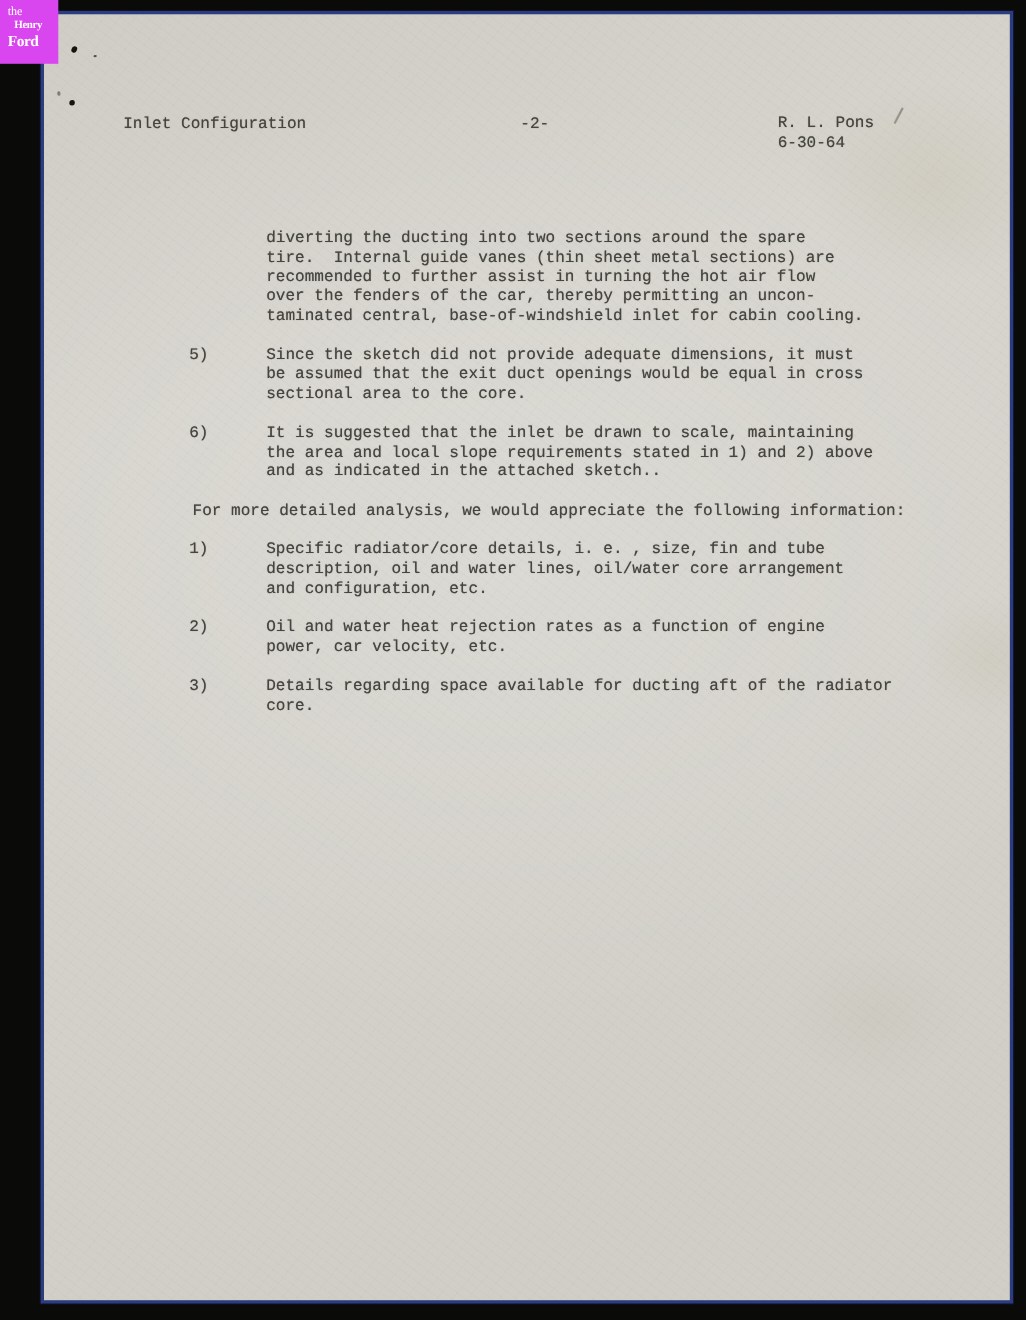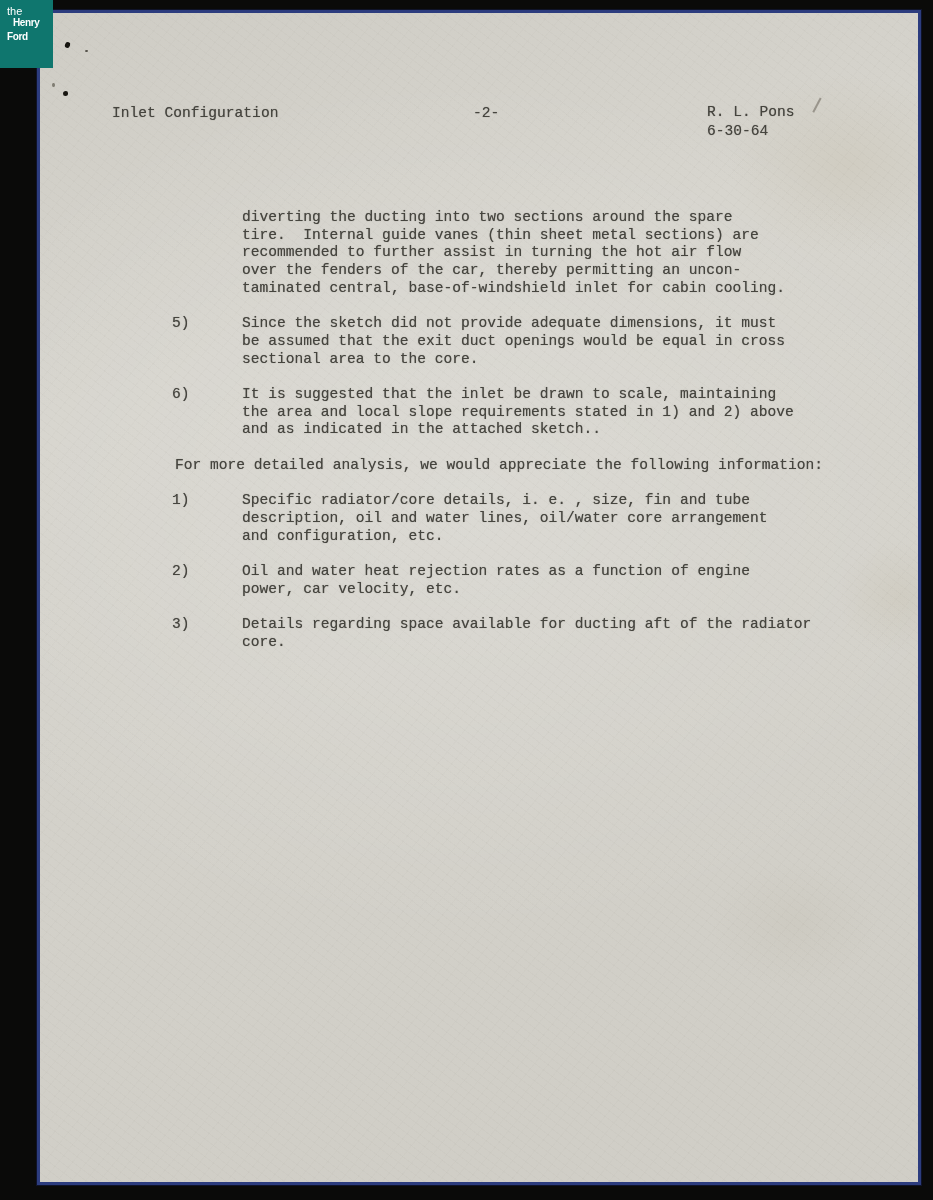--- a/index.html
+++ b/index.html
@@ -71,29 +71,29 @@
     margin-bottom: 17.7px;
   }
   .num-item .num { flex: none; width: 70px; }
   .num-item .txt { white-space: pre-wrap; }
   
   .logo {
     position: absolute;
     left: 0;
     top: 0;
     width: 53px;
-    height: 68px;
-    background: #0f766e;
+    height: 58px;
+    background: #d946ef;
     z-index: 6;
     color: #ffffff;
-    font-family: Liberation Sans, sans-serif;
+    font-family: Liberation Serif, serif;
   }
   .logo .the   { position: absolute; left: 7px;  top: 5px;  font-size: 11px; font-weight: 400; letter-spacing: 0; }
   .logo .henry { position: absolute; left: 13px; top: 17px; font-size: 10px; font-weight: 700; letter-spacing: -0.4px; }
-  .logo .ford  { position: absolute; left: 7px;  top: 31px; font-size: 10px; font-weight: 700; letter-spacing: -0.4px; }
+  .logo .ford  { position: absolute; left: 7px;  top: 31px; font-size: 14px; font-weight: 700; letter-spacing: -0.4px; }
   
   .speck { position: absolute; border-radius: 60% 45% 55% 50%; }
   .speck-1 { left: 25px; top: 29px; width: 5px; height: 6px; background: #14130e; transform: rotate(18deg); }
   .speck-2 { left: 45px; top: 37px; width: 3px; height: 2px; background: rgba(40,38,30,0.75); }
   .speck-3 { left: 12px; top: 70px; width: 3px; height: 4px; background: rgba(62,58,46,0.55); transform: rotate(-12deg); }
   .speck-4 { left: 23px; top: 78px; width: 5px; height: 5px; background: #171510; }
   
   .pencil-mark {
     position: absolute;
     left: 776px;

